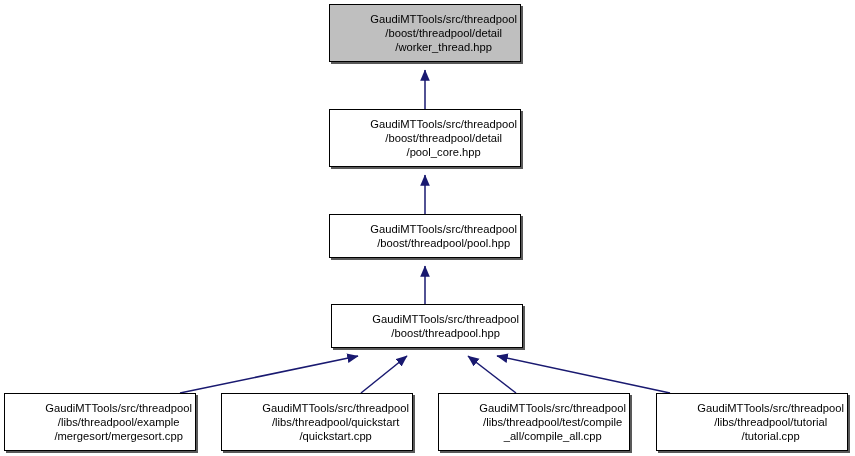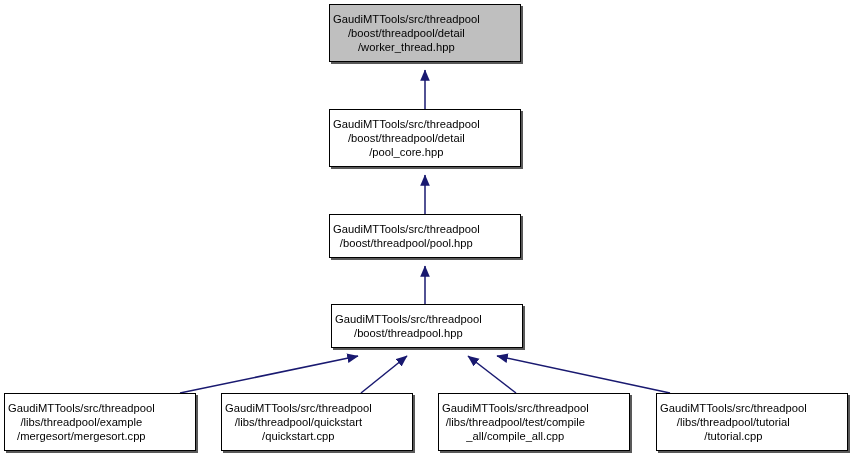--- a/index.html
+++ b/index.html
@@ -33,21 +33,21 @@
   }
 
   .node {
     position: absolute;
     box-sizing: border-box;
     border: 1px solid #000000;
     background: #ffffff;
     box-shadow: 2px 2px 0 0 rgba(60,60,60,0.85);
     display: flex;
     align-items: center;
-    justify-content: flex-start;
+    justify-content: flex-end;
     text-align: center;
     overflow: hidden;
   }
   .node.highlight {
     background: #bfbfbf;
   }
   .node-label {
     font-size: 11.2px;
     line-height: 14px;
     color: #000000;

